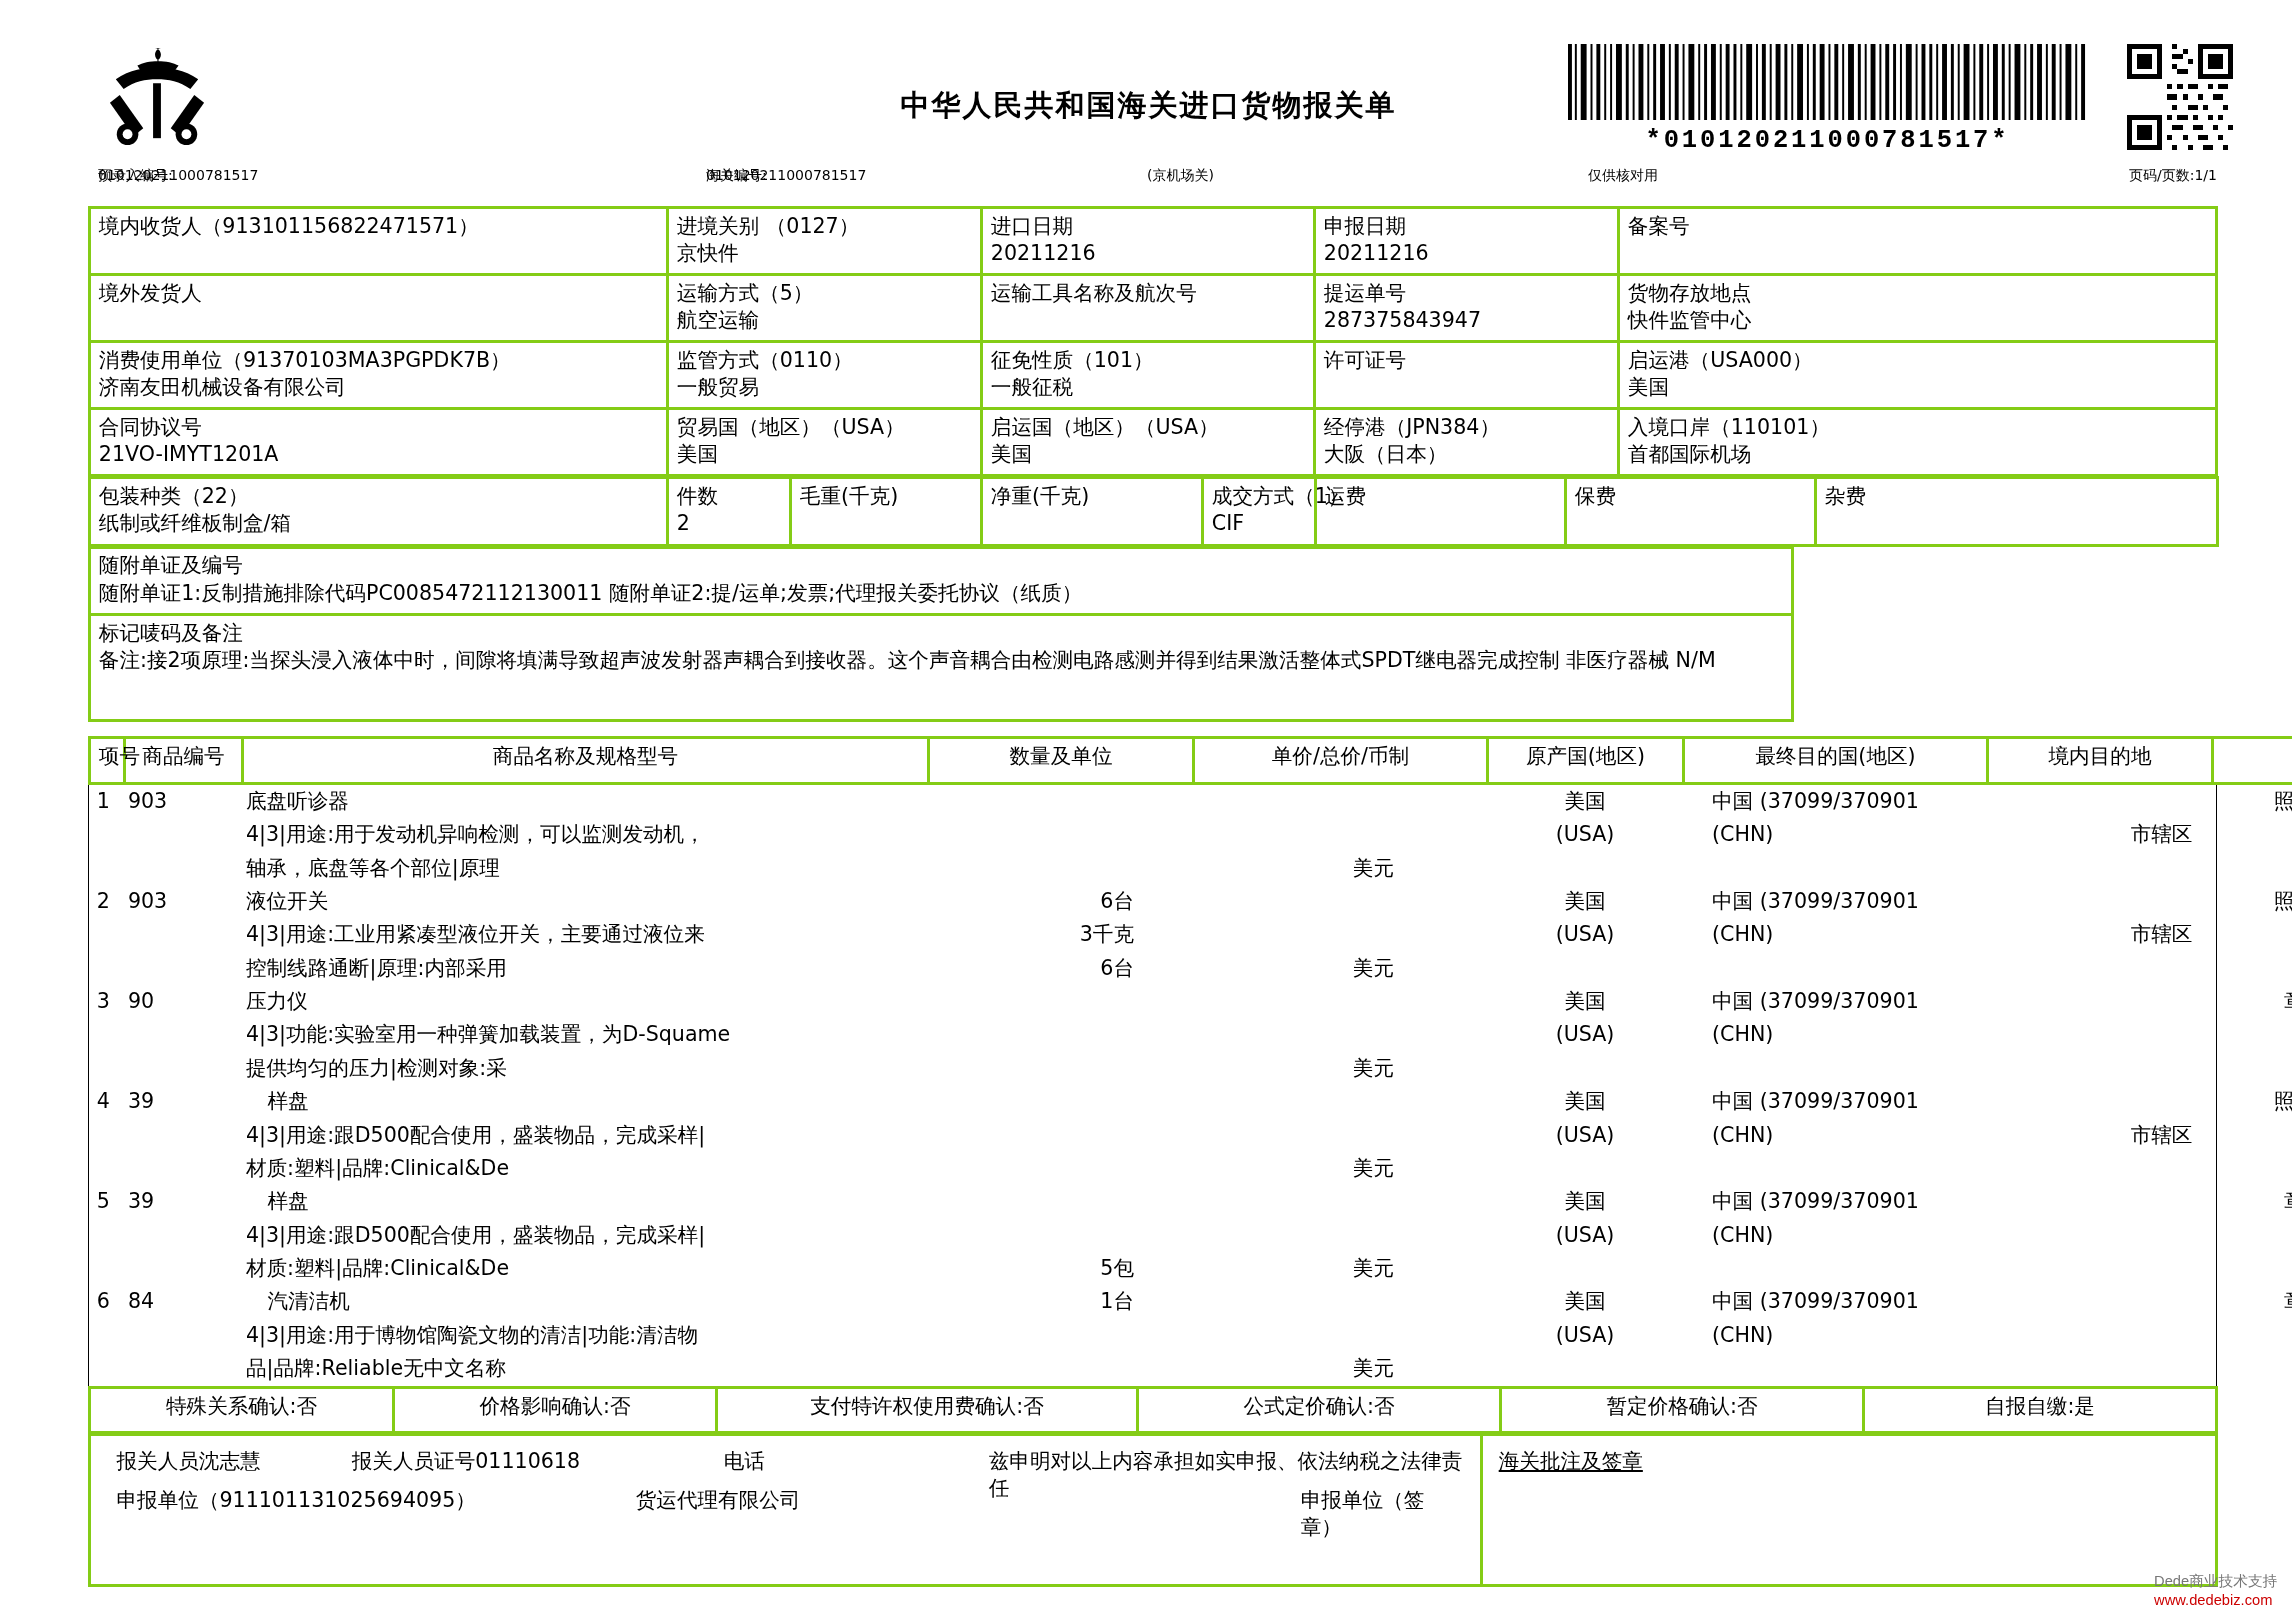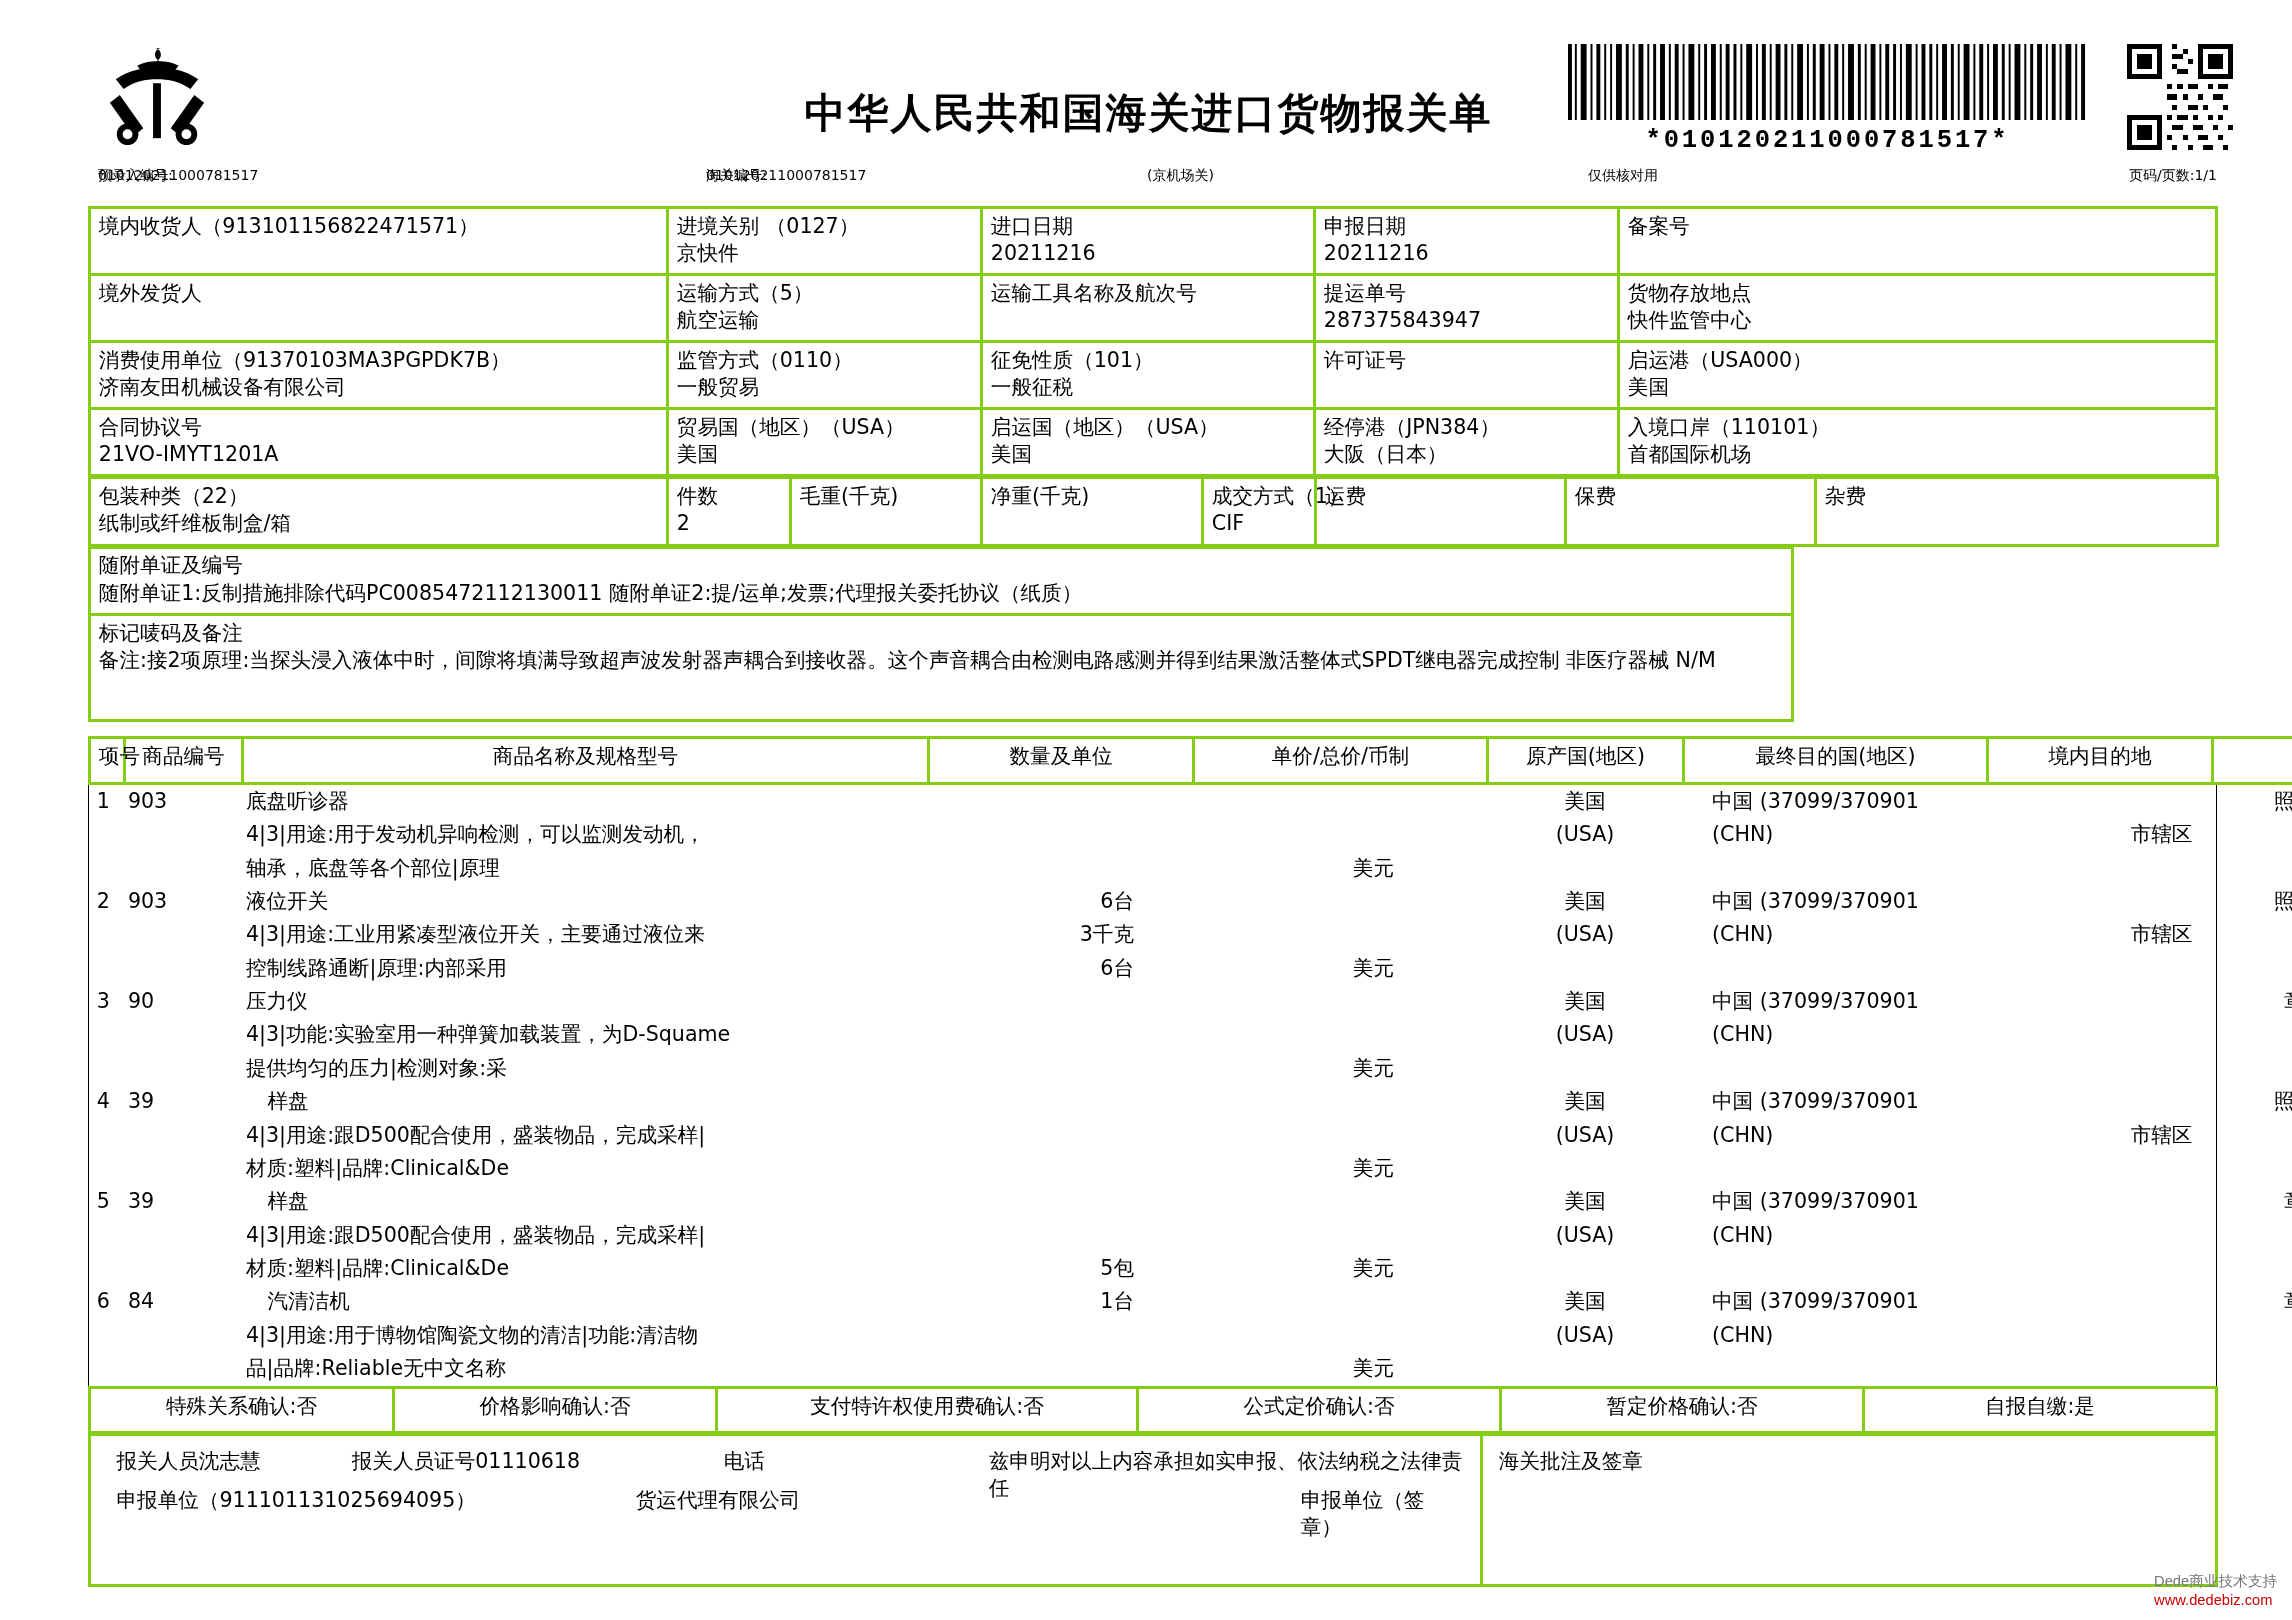--- a/index.html
+++ b/index.html
@@ -29,21 +29,21 @@
     top: 44px;
     width: 118px;
     height: 103px;
   }
   .doc-title {
     position: absolute;
     left: 4px;
     right: 0;
     top: 86px;
     text-align: center;
-    font-size: 41px;
+    font-size: 29px;
     font-weight: bold;
     letter-spacing: 2px;
     font-family: "DejaVu Sans", sans-serif;
   }
   .barcode-wrap {
     position: absolute;
     left: 1568px;
     top: 44px;
     width: 519px;
   }
@@ -135,21 +135,21 @@
   .c-origin { width: 196px; text-align: center; }
   .c-dest { width: 304px; text-align: left; padding-left: 29px !important;}
   .c-local { width: 225px; text-align: right; padding-right: 19.6px !important;}
   .c-duty { width: 206px; text-align: center; }
   .confirm-row td {
     font-size: 20.6px;
     text-align: center;
     padding: 7.8px 3.9px;
     white-space: nowrap;
   }
-  .footer-cell { font-size: 20.6px; line-height: 1.9; }
+  .footer-cell { font-size: 20.6px; line-height: 1.9; text-decoration: underline; }
   .footer-pad { padding: 11.8px 15.7px 17.6px 15.7px !important; }
   .wm {
     position: absolute;
     right: 15.7px;
     bottom: 9.8px;
     text-align: left;
     font-size: 14.7px;
     color: #777;
     line-height: 1.3;
   }

